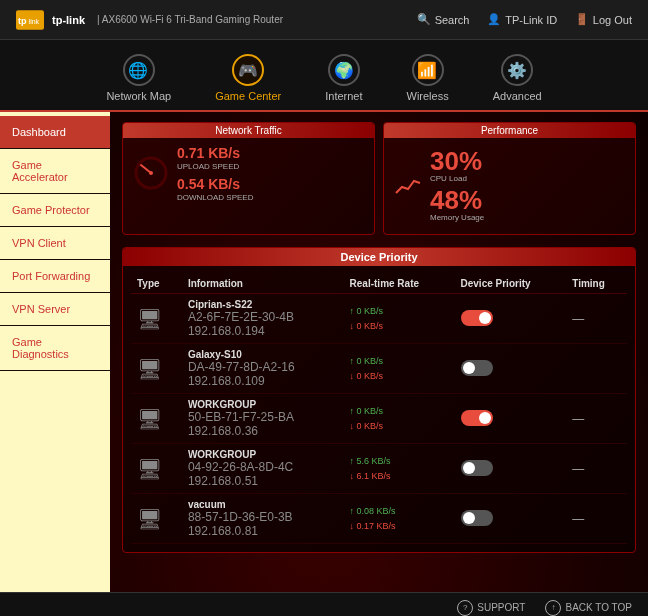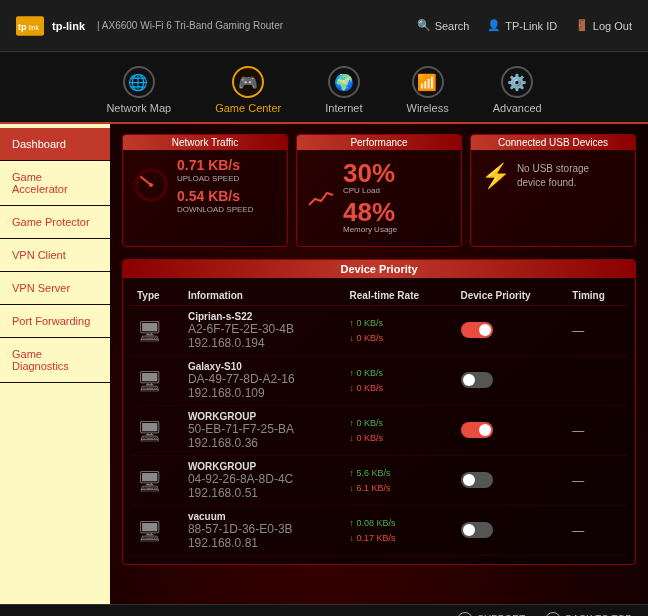--- a/index.html
+++ b/index.html
@@ -22,21 +22,21 @@
     }
 
     
     .header {
       position: relative;
       z-index: 10;
       background: #1c1c1c;
       display: flex;
       align-items: center;
       padding: 0 16px;
-      height: 52px;
+      height: 40px;
       border-bottom: 1px solid #333;
     }
     .header-logo {
       display: flex;
       align-items: center;
       gap: 8px;
     }
     .logo-icon {
       width: 28px;
       height: 20px;
@@ -378,24 +378,24 @@
     <div class="sidebar-item">
       <span>Game Accelerator</span>
     </div>
     <div class="sidebar-item">
       <span>Game Protector</span>
     </div>
     <div class="sidebar-item">
       <span>VPN Client</span>
     </div>
     <div class="sidebar-item">
+      <span>Port Forwarding</span>
+    </div>
+    <div class="sidebar-item">
       <span>VPN Server</span>
-    </div>
-    <div class="sidebar-item">
-      <span>Port Forwarding</span>
     </div>
     <div class="sidebar-item">
       <span>Game Diagnostics</span>
     </div>
   </div>
 
   <div class="content">
 
     <div class="stats-row">
 
@@ -432,30 +432,20 @@
               <div class="perf-label">CPU Load</div>
             </div>
             <div style="margin-top:4px;">
               <span class="perf-value">48%</span>
               <div class="perf-label">Memory Usage</div>
             </div>
           </div>
         </div>
       </div>
 
-      <div class="stat-card">
-        <div class="stat-card-title">Connected USB Devices</div>
-        <div class="usb-content">
-          <span class="usb-icon">⚡</span>
-          <div class="usb-text">
-            <span>No USB storage</span><br>
-            <span>device found.</span>
-          </div>
-        </div>
-      </div>
     </div>
 
     <div class="device-priority">
       <div class="device-priority-title">Device Priority</div>
       <table class="dp-table">
         <thead>
           <tr>
             <th>Type</th>
             <th>Information</th>
             <th>Real-time Rate</th>

